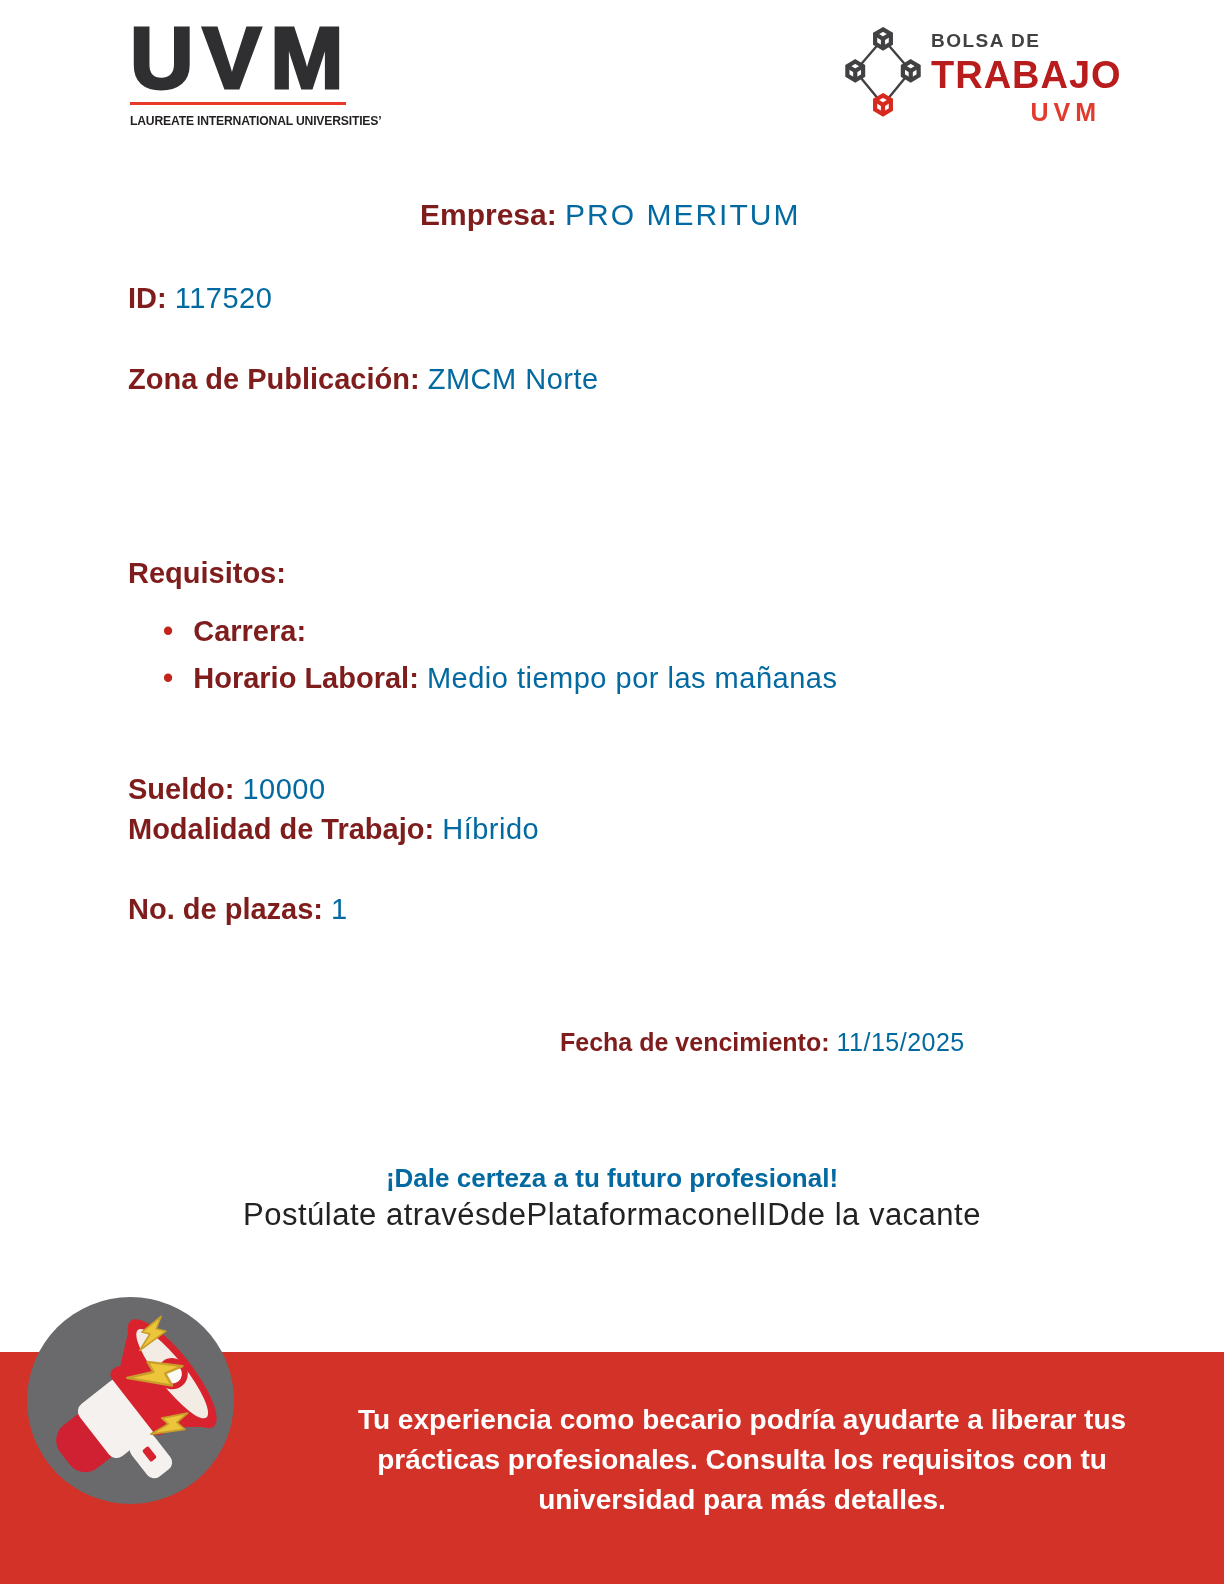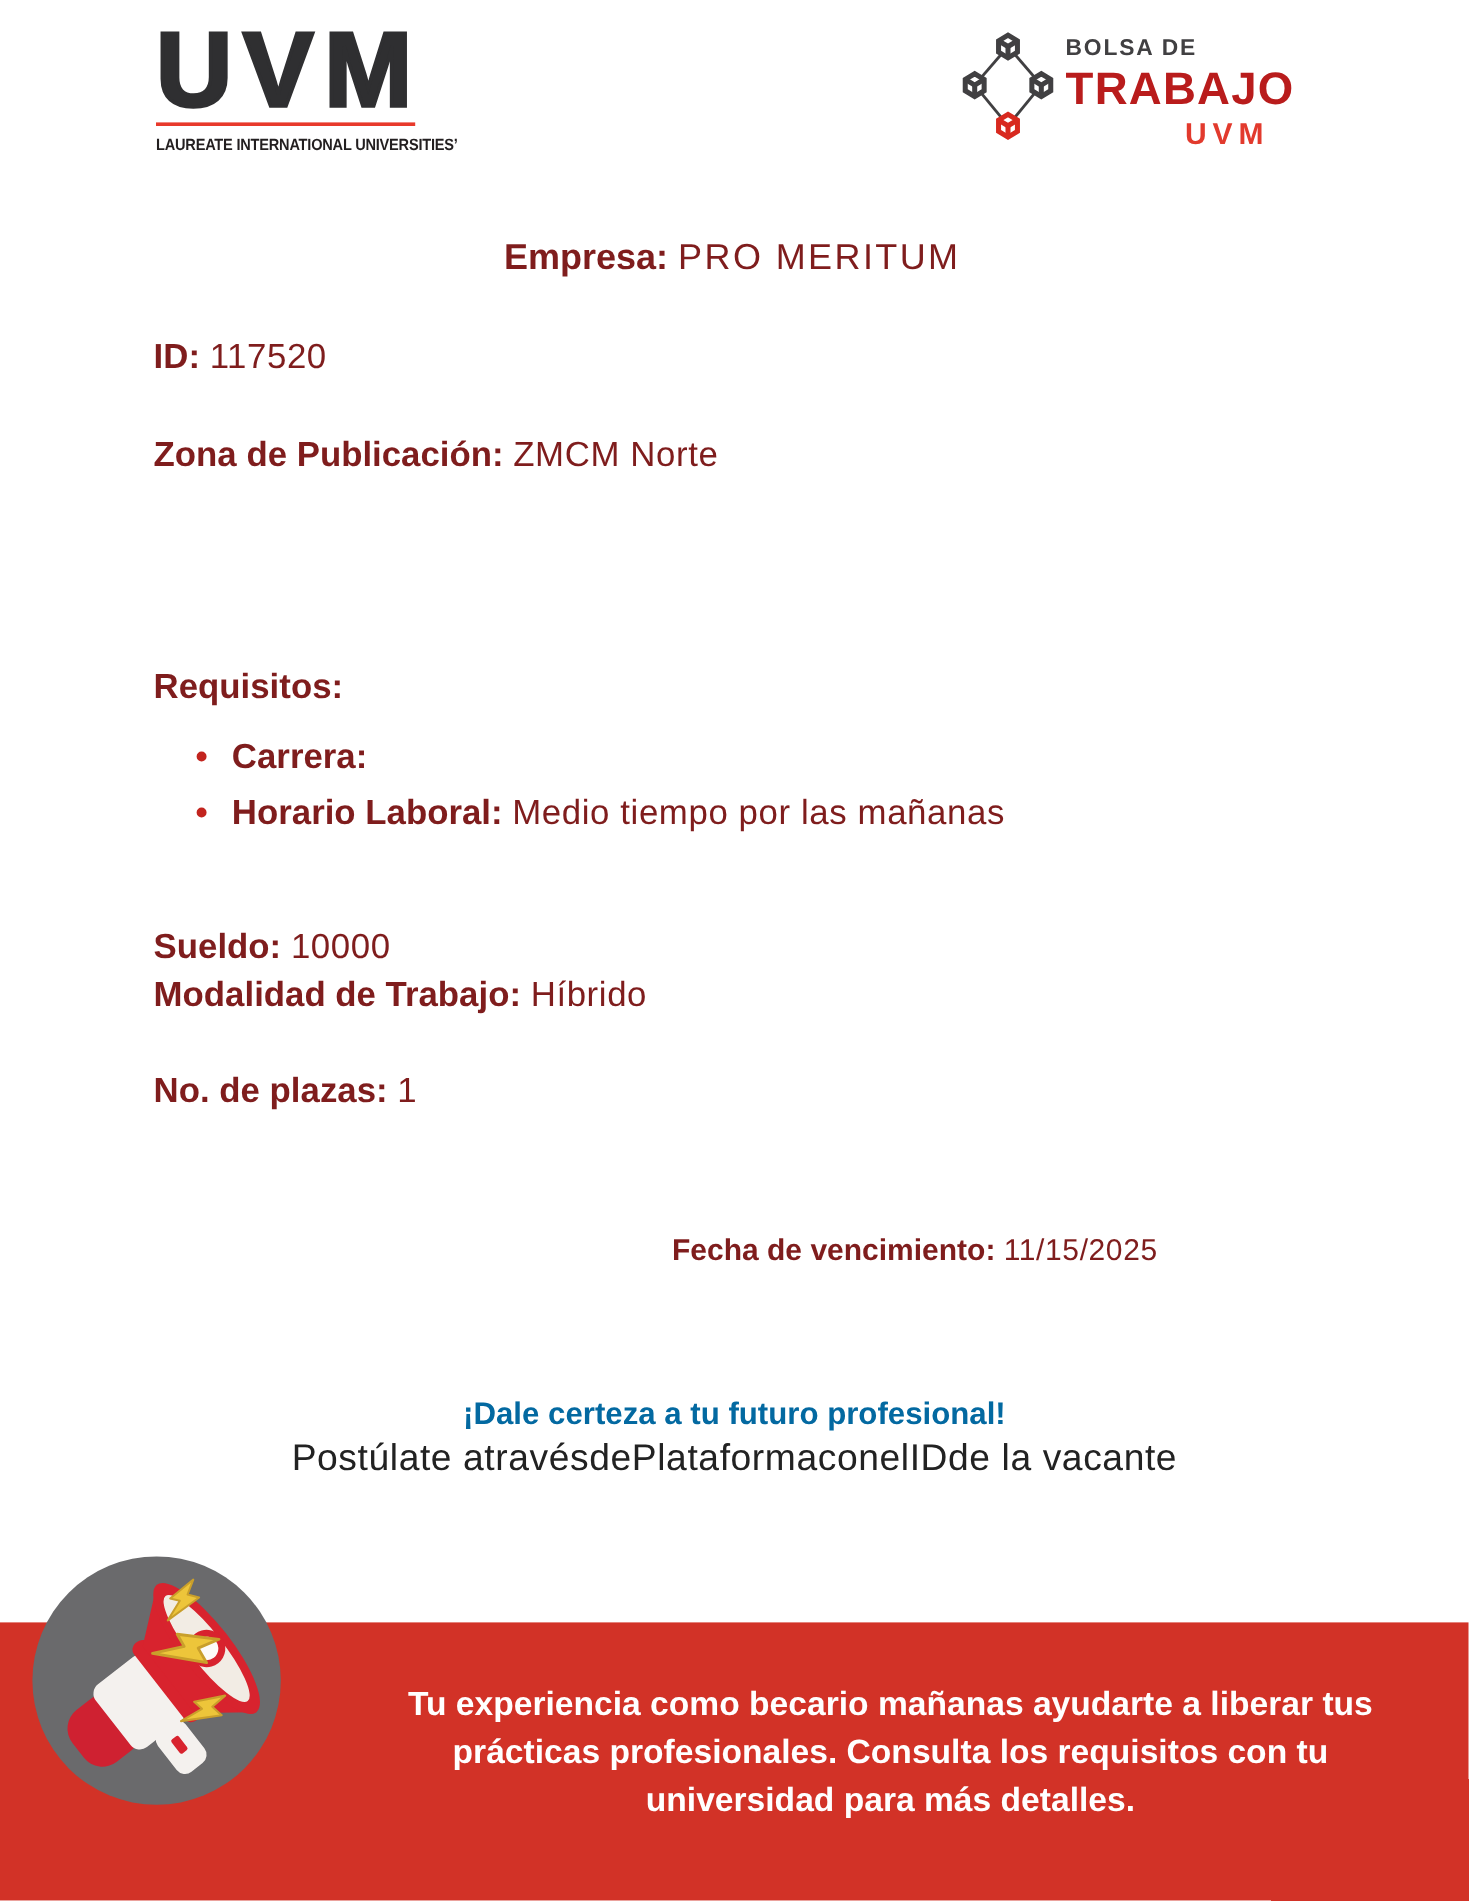--- a/index.html
+++ b/index.html
@@ -7,31 +7,31 @@
   #page{position:relative;width:1224px;height:1584px;background:#ffffff;overflow:hidden;}
 
   
   .uvm-logo{position:absolute;left:130px;top:16px;width:240px;}
   .uvm-word{font-size:88px;line-height:84px;font-weight:800;letter-spacing:9px;
             color:#2f2f31;-webkit-text-stroke:3px #2f2f31;}
   .uvm-underline{width:216px;height:3px;background:#e8392b;margin-top:2px;}
   .uvm-tagline{margin-top:8px;font-size:13.5px;font-weight:700;color:#231f20;
                letter-spacing:-0.2px;white-space:nowrap;transform:scaleX(.9);transform-origin:left;}
 
-  .bolsa-logo{position:absolute;left:796px;top:20px;width:262px;height:115px;}
+  .bolsa-logo{position:absolute;left:839px;top:20px;width:262px;height:115px;}
   .cube-icon{position:absolute;left:0;top:0;width:88px;height:112px;}
   .bolsa-text{position:absolute;left:92px;top:10px;width:170px;text-align:left;}
   .bolsa-line1{font-size:19px;font-weight:700;color:#414042;letter-spacing:1.5px;}
   .bolsa-line2{font-size:38px;font-weight:800;color:#b91c1c;letter-spacing:1px;margin-top:2px;}
   .bolsa-line3{font-size:25px;font-weight:800;color:#e23a2d;letter-spacing:5px;text-align:right;margin-top:1px;}
 
   
   .row{position:absolute;left:128px;font-size:29px;white-space:nowrap;}
   .lbl{font-weight:700;color:#7f1d1d;}
-  .val{color:#7f1d1d;letter-spacing:.5px;}
+  .val{color:#0369a1;letter-spacing:.5px;}
   .row-empresa{left:420px;top:198px;font-size:30px;}
   .row-empresa .val{letter-spacing:2px;}
   .row-id{top:282px;}
   .row-zona{top:363px;}
   .row-puesto{top:449px;}
   .row-requisitos{top:557px;}
   .req-list{position:absolute;left:163px;top:615px;}
   .req-item{font-size:29px;margin-bottom:14px;white-space:nowrap;}
   .bullet{color:#c2241e;font-weight:700;margin-right:12px;}
   .row-sueldo{top:773px;}
@@ -182,17 +182,17 @@
         <circle cx="152" cy="107" r="10" fill="#fdfbf8"></circle>
       </g>
       <g fill="#edc53a" stroke="#c99f2b" stroke-width="2" stroke-linejoin="round">
         <path transform="translate(116,12) rotate(14) scale(0.85)" d="M18 0 L0 24 L10 24 L3 46 L28 16 L16 16 Z"></path>
         <path transform="translate(142,48) rotate(60) scale(1.2)" d="M18 0 L0 24 L10 24 L3 46 L28 16 L16 16 Z"></path>
         <path transform="translate(146,104) rotate(42) scale(0.9)" d="M18 0 L0 24 L10 24 L3 46 L28 16 L16 16 Z"></path>
       </g>
     </svg>
   </div>
 
-  <div class="footer-message">Tu experiencia como becario mañanas ayudarte a liberar tus
+  <div class="footer-message">Tu experiencia como becario podría ayudarte a liberar tus
 prácticas profesionales. Consulta los requisitos con tu
 universidad para más detalles.</div>
 
 </div>
 
 </body></html>

